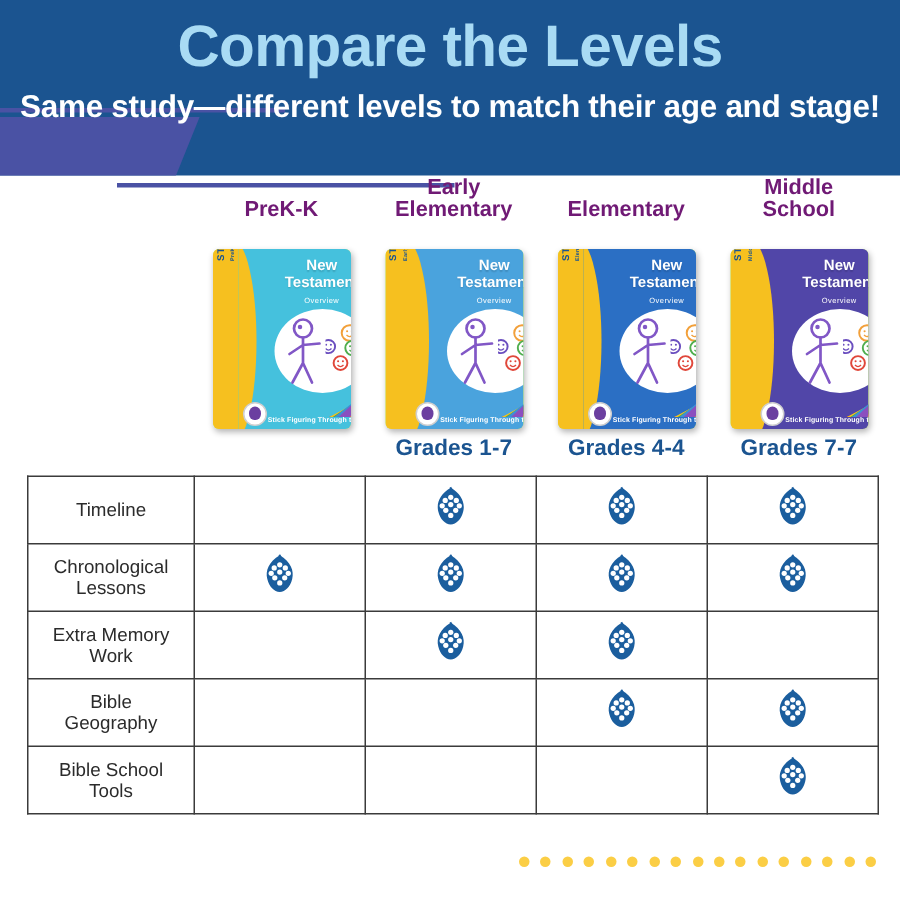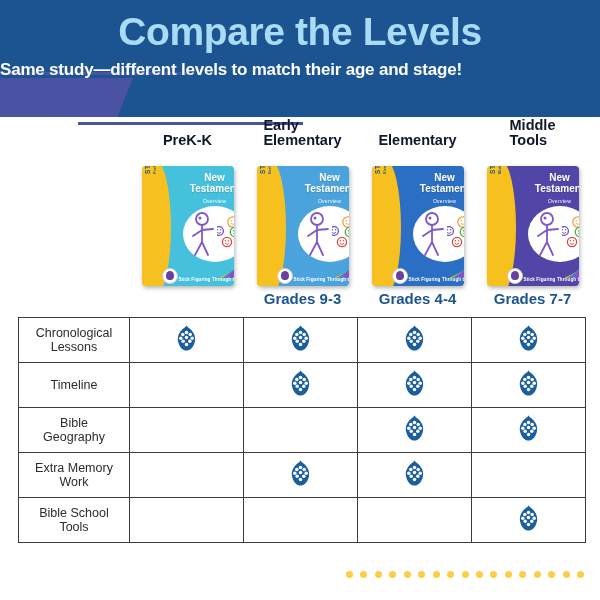--- a/index.html
+++ b/index.html
@@ -27,38 +27,38 @@
   }
   .title{
     position:absolute;left:0;top:12px;width:600px;
     text-align:center;
     color:#a9dbf4;
     font-size:39px;font-weight:bold;letter-spacing:-0.4px;
     line-height:1.05;
   }
   .subtitle{
     position:absolute;left:0;top:60px;width:600px;
-    color:#ffffff;
-    font-size:17px;font-weight:bold;line-height:1.12;
+    text-align:center;color:#ffffff;
+    font-size:21px;font-weight:bold;line-height:1.12;
     letter-spacing:-0.2px;
   }
   .hdr-under{
     position:absolute;left:78px;top:122px;width:225px;height:3px;
     background:#4a52a4;
   }
 
   
   .levels{
     position:absolute;left:130px;top:118px;width:460px;height:195px;
     display:flex;
   }
   .lvl{width:115px;position:relative;display:flex;flex-direction:column;align-items:center;}
   .lvl-title{
-    color:#0f172a;font-weight:bold;font-size:14.5px;line-height:1.04;
-    height:30px;display:flex;align-items:flex-end;justify-content:center;
+    color:#701a75;font-weight:bold;font-size:14.5px;line-height:1.04;
+    text-align:center;height:30px;display:flex;align-items:flex-end;justify-content:center;
     white-space:pre-line;
   }
   .lvl-grade{
     color:#1b5490;font-weight:bold;font-size:15px;line-height:1.02;
     text-align:center;white-space:pre-line;margin-top:5px;
   }
 
   
   .book{
     position:relative;width:92px;height:120px;margin-top:18px;
@@ -251,21 +251,21 @@
               <div class="pencil" style="background:#8b4fbf;left:18px;top:5px;transform:rotate(-43deg)"></div>
             </div>
        <div class="bk-badge">
          <div class="bk-badge-in"></div>
        </div>
        <div class="bk-tag">Stick Figuring Through the </div>
      </div>
      <div class="bk-spine-txt">STUDENT</div>
      <div class="bk-spine-lvl">Early Elementary</div>
         </div>
-        <div class="lvl-grade">Grades 9-3</div>
+        <div class="lvl-grade">Grades 1-7</div>
       </div>
       <div class="lvl">
         <div class="lvl-title">Elementary</div>
         <div class="book">
           <div class="bk-spine"></div>
      <div class="bk-body" style="background:#2b6fc4">
        <div class="bk-wave"></div>
        <div class="bk-title">New
 Testament</div>
        <div class="bk-sub">Overview</div>
@@ -306,21 +306,21 @@
        </div>
        <div class="bk-tag">Stick Figuring Through the </div>
      </div>
      <div class="bk-spine-txt">STUDENT</div>
      <div class="bk-spine-lvl">Elementary</div>
         </div>
         <div class="lvl-grade">Grades 4-4</div>
       </div>
       <div class="lvl">
         <div class="lvl-title">Middle
-Tools</div>
+School</div>
         <div class="book">
           <div class="bk-spine"></div>
      <div class="bk-body" style="background:#5146a8">
        <div class="bk-wave"></div>
        <div class="bk-title">New
 Testament</div>
        <div class="bk-sub">Overview</div>
        <div class="bk-oval"></div>
        <svg class="bk-figure" viewBox="0 0 30 46">
          <circle cx="13" cy="7" r="6" fill="none" stroke="#8157c6" stroke-width="1.8"></circle>
@@ -361,20 +361,66 @@
      <div class="bk-spine-txt">STUDENT</div>
      <div class="bk-spine-lvl">Middle School</div>
         </div>
         <div class="lvl-grade">Grades 7-7</div>
       </div>
     </div>
 
   <table class="tbl">
     <tbody id="tbody">
         <tr>
+          <td class="lbl">Timeline</td>
+          <td class="cell"></td>
+          <td class="cell"><span class="grape"><svg width="21" height="27" viewBox="0 0 21 27">
+    <path d="M10.5 1.2 C3.2 5.5 0.8 11.5 2.2 17 C3.4 22 6.8 25.6 10.5 25.6
+             C14.2 25.6 17.6 22 18.8 17 C20.2 11.5 17.8 5.5 10.5 1.2 Z" fill="#1b5e9e"></path>
+    <path d="M10.2 0.8 q1.6 2.2 0.9 4.6" stroke="#1b5e9e" stroke-width="1.3" fill="none"></path>
+    <circle cx="10.5" cy="7.5" r="1.75" fill="#ffffff"></circle>
+                <circle cx="6.8" cy="9.6" r="1.75" fill="#ffffff"></circle>
+                <circle cx="14.2" cy="9.6" r="1.75" fill="#ffffff"></circle>
+                <circle cx="4.8" cy="13.2" r="1.75" fill="#ffffff"></circle>
+                <circle cx="10.5" cy="12.4" r="1.75" fill="#ffffff"></circle>
+                <circle cx="16.2" cy="13.2" r="1.75" fill="#ffffff"></circle>
+                <circle cx="7.2" cy="16.2" r="1.75" fill="#ffffff"></circle>
+                <circle cx="13.8" cy="16.2" r="1.75" fill="#ffffff"></circle>
+                <circle cx="10.5" cy="19.6" r="1.75" fill="#ffffff"></circle>
+  </svg></span></td>
+          <td class="cell"><span class="grape"><svg width="21" height="27" viewBox="0 0 21 27">
+    <path d="M10.5 1.2 C3.2 5.5 0.8 11.5 2.2 17 C3.4 22 6.8 25.6 10.5 25.6
+             C14.2 25.6 17.6 22 18.8 17 C20.2 11.5 17.8 5.5 10.5 1.2 Z" fill="#1b5e9e"></path>
+    <path d="M10.2 0.8 q1.6 2.2 0.9 4.6" stroke="#1b5e9e" stroke-width="1.3" fill="none"></path>
+    <circle cx="10.5" cy="7.5" r="1.75" fill="#ffffff"></circle>
+                <circle cx="6.8" cy="9.6" r="1.75" fill="#ffffff"></circle>
+                <circle cx="14.2" cy="9.6" r="1.75" fill="#ffffff"></circle>
+                <circle cx="4.8" cy="13.2" r="1.75" fill="#ffffff"></circle>
+                <circle cx="10.5" cy="12.4" r="1.75" fill="#ffffff"></circle>
+                <circle cx="16.2" cy="13.2" r="1.75" fill="#ffffff"></circle>
+                <circle cx="7.2" cy="16.2" r="1.75" fill="#ffffff"></circle>
+                <circle cx="13.8" cy="16.2" r="1.75" fill="#ffffff"></circle>
+                <circle cx="10.5" cy="19.6" r="1.75" fill="#ffffff"></circle>
+  </svg></span></td>
+          <td class="cell"><span class="grape"><svg width="21" height="27" viewBox="0 0 21 27">
+    <path d="M10.5 1.2 C3.2 5.5 0.8 11.5 2.2 17 C3.4 22 6.8 25.6 10.5 25.6
+             C14.2 25.6 17.6 22 18.8 17 C20.2 11.5 17.8 5.5 10.5 1.2 Z" fill="#1b5e9e"></path>
+    <path d="M10.2 0.8 q1.6 2.2 0.9 4.6" stroke="#1b5e9e" stroke-width="1.3" fill="none"></path>
+    <circle cx="10.5" cy="7.5" r="1.75" fill="#ffffff"></circle>
+                <circle cx="6.8" cy="9.6" r="1.75" fill="#ffffff"></circle>
+                <circle cx="14.2" cy="9.6" r="1.75" fill="#ffffff"></circle>
+                <circle cx="4.8" cy="13.2" r="1.75" fill="#ffffff"></circle>
+                <circle cx="10.5" cy="12.4" r="1.75" fill="#ffffff"></circle>
+                <circle cx="16.2" cy="13.2" r="1.75" fill="#ffffff"></circle>
+                <circle cx="7.2" cy="16.2" r="1.75" fill="#ffffff"></circle>
+                <circle cx="13.8" cy="16.2" r="1.75" fill="#ffffff"></circle>
+                <circle cx="10.5" cy="19.6" r="1.75" fill="#ffffff"></circle>
+  </svg></span></td>
+        </tr>
+        <tr>
           <td class="lbl">Chronological
 Lessons</td>
           <td class="cell"><span class="grape"><svg width="21" height="27" viewBox="0 0 21 27">
     <path d="M10.5 1.2 C3.2 5.5 0.8 11.5 2.2 17 C3.4 22 6.8 25.6 10.5 25.6
              C14.2 25.6 17.6 22 18.8 17 C20.2 11.5 17.8 5.5 10.5 1.2 Z" fill="#1b5e9e"></path>
     <path d="M10.2 0.8 q1.6 2.2 0.9 4.6" stroke="#1b5e9e" stroke-width="1.3" fill="none"></path>
     <circle cx="10.5" cy="7.5" r="1.75" fill="#ffffff"></circle>
                 <circle cx="6.8" cy="9.6" r="1.75" fill="#ffffff"></circle>
                 <circle cx="14.2" cy="9.6" r="1.75" fill="#ffffff"></circle>
                 <circle cx="4.8" cy="13.2" r="1.75" fill="#ffffff"></circle>
@@ -421,64 +467,52 @@
                 <circle cx="14.2" cy="9.6" r="1.75" fill="#ffffff"></circle>
                 <circle cx="4.8" cy="13.2" r="1.75" fill="#ffffff"></circle>
                 <circle cx="10.5" cy="12.4" r="1.75" fill="#ffffff"></circle>
                 <circle cx="16.2" cy="13.2" r="1.75" fill="#ffffff"></circle>
                 <circle cx="7.2" cy="16.2" r="1.75" fill="#ffffff"></circle>
                 <circle cx="13.8" cy="16.2" r="1.75" fill="#ffffff"></circle>
                 <circle cx="10.5" cy="19.6" r="1.75" fill="#ffffff"></circle>
   </svg></span></td>
         </tr>
         <tr>
-          <td class="lbl">Timeline</td>
-          <td class="cell"></td>
-          <td class="cell"><span class="grape"><svg width="21" height="27" viewBox="0 0 21 27">
-    <path d="M10.5 1.2 C3.2 5.5 0.8 11.5 2.2 17 C3.4 22 6.8 25.6 10.5 25.6
-             C14.2 25.6 17.6 22 18.8 17 C20.2 11.5 17.8 5.5 10.5 1.2 Z" fill="#1b5e9e"></path>
-    <path d="M10.2 0.8 q1.6 2.2 0.9 4.6" stroke="#1b5e9e" stroke-width="1.3" fill="none"></path>
-    <circle cx="10.5" cy="7.5" r="1.75" fill="#ffffff"></circle>
-                <circle cx="6.8" cy="9.6" r="1.75" fill="#ffffff"></circle>
-                <circle cx="14.2" cy="9.6" r="1.75" fill="#ffffff"></circle>
-                <circle cx="4.8" cy="13.2" r="1.75" fill="#ffffff"></circle>
-                <circle cx="10.5" cy="12.4" r="1.75" fill="#ffffff"></circle>
-                <circle cx="16.2" cy="13.2" r="1.75" fill="#ffffff"></circle>
-                <circle cx="7.2" cy="16.2" r="1.75" fill="#ffffff"></circle>
-                <circle cx="13.8" cy="16.2" r="1.75" fill="#ffffff"></circle>
-                <circle cx="10.5" cy="19.6" r="1.75" fill="#ffffff"></circle>
-  </svg></span></td>
-          <td class="cell"><span class="grape"><svg width="21" height="27" viewBox="0 0 21 27">
-    <path d="M10.5 1.2 C3.2 5.5 0.8 11.5 2.2 17 C3.4 22 6.8 25.6 10.5 25.6
-             C14.2 25.6 17.6 22 18.8 17 C20.2 11.5 17.8 5.5 10.5 1.2 Z" fill="#1b5e9e"></path>
-    <path d="M10.2 0.8 q1.6 2.2 0.9 4.6" stroke="#1b5e9e" stroke-width="1.3" fill="none"></path>
-    <circle cx="10.5" cy="7.5" r="1.75" fill="#ffffff"></circle>
-                <circle cx="6.8" cy="9.6" r="1.75" fill="#ffffff"></circle>
-                <circle cx="14.2" cy="9.6" r="1.75" fill="#ffffff"></circle>
-                <circle cx="4.8" cy="13.2" r="1.75" fill="#ffffff"></circle>
-                <circle cx="10.5" cy="12.4" r="1.75" fill="#ffffff"></circle>
-                <circle cx="16.2" cy="13.2" r="1.75" fill="#ffffff"></circle>
-                <circle cx="7.2" cy="16.2" r="1.75" fill="#ffffff"></circle>
-                <circle cx="13.8" cy="16.2" r="1.75" fill="#ffffff"></circle>
-                <circle cx="10.5" cy="19.6" r="1.75" fill="#ffffff"></circle>
-  </svg></span></td>
-          <td class="cell"><span class="grape"><svg width="21" height="27" viewBox="0 0 21 27">
-    <path d="M10.5 1.2 C3.2 5.5 0.8 11.5 2.2 17 C3.4 22 6.8 25.6 10.5 25.6
-             C14.2 25.6 17.6 22 18.8 17 C20.2 11.5 17.8 5.5 10.5 1.2 Z" fill="#1b5e9e"></path>
-    <path d="M10.2 0.8 q1.6 2.2 0.9 4.6" stroke="#1b5e9e" stroke-width="1.3" fill="none"></path>
-    <circle cx="10.5" cy="7.5" r="1.75" fill="#ffffff"></circle>
-                <circle cx="6.8" cy="9.6" r="1.75" fill="#ffffff"></circle>
-                <circle cx="14.2" cy="9.6" r="1.75" fill="#ffffff"></circle>
-                <circle cx="4.8" cy="13.2" r="1.75" fill="#ffffff"></circle>
-                <circle cx="10.5" cy="12.4" r="1.75" fill="#ffffff"></circle>
-                <circle cx="16.2" cy="13.2" r="1.75" fill="#ffffff"></circle>
-                <circle cx="7.2" cy="16.2" r="1.75" fill="#ffffff"></circle>
-                <circle cx="13.8" cy="16.2" r="1.75" fill="#ffffff"></circle>
-                <circle cx="10.5" cy="19.6" r="1.75" fill="#ffffff"></circle>
-  </svg></span></td>
+          <td class="lbl">Extra Memory
+Work</td>
+          <td class="cell"></td>
+          <td class="cell"><span class="grape"><svg width="21" height="27" viewBox="0 0 21 27">
+    <path d="M10.5 1.2 C3.2 5.5 0.8 11.5 2.2 17 C3.4 22 6.8 25.6 10.5 25.6
+             C14.2 25.6 17.6 22 18.8 17 C20.2 11.5 17.8 5.5 10.5 1.2 Z" fill="#1b5e9e"></path>
+    <path d="M10.2 0.8 q1.6 2.2 0.9 4.6" stroke="#1b5e9e" stroke-width="1.3" fill="none"></path>
+    <circle cx="10.5" cy="7.5" r="1.75" fill="#ffffff"></circle>
+                <circle cx="6.8" cy="9.6" r="1.75" fill="#ffffff"></circle>
+                <circle cx="14.2" cy="9.6" r="1.75" fill="#ffffff"></circle>
+                <circle cx="4.8" cy="13.2" r="1.75" fill="#ffffff"></circle>
+                <circle cx="10.5" cy="12.4" r="1.75" fill="#ffffff"></circle>
+                <circle cx="16.2" cy="13.2" r="1.75" fill="#ffffff"></circle>
+                <circle cx="7.2" cy="16.2" r="1.75" fill="#ffffff"></circle>
+                <circle cx="13.8" cy="16.2" r="1.75" fill="#ffffff"></circle>
+                <circle cx="10.5" cy="19.6" r="1.75" fill="#ffffff"></circle>
+  </svg></span></td>
+          <td class="cell"><span class="grape"><svg width="21" height="27" viewBox="0 0 21 27">
+    <path d="M10.5 1.2 C3.2 5.5 0.8 11.5 2.2 17 C3.4 22 6.8 25.6 10.5 25.6
+             C14.2 25.6 17.6 22 18.8 17 C20.2 11.5 17.8 5.5 10.5 1.2 Z" fill="#1b5e9e"></path>
+    <path d="M10.2 0.8 q1.6 2.2 0.9 4.6" stroke="#1b5e9e" stroke-width="1.3" fill="none"></path>
+    <circle cx="10.5" cy="7.5" r="1.75" fill="#ffffff"></circle>
+                <circle cx="6.8" cy="9.6" r="1.75" fill="#ffffff"></circle>
+                <circle cx="14.2" cy="9.6" r="1.75" fill="#ffffff"></circle>
+                <circle cx="4.8" cy="13.2" r="1.75" fill="#ffffff"></circle>
+                <circle cx="10.5" cy="12.4" r="1.75" fill="#ffffff"></circle>
+                <circle cx="16.2" cy="13.2" r="1.75" fill="#ffffff"></circle>
+                <circle cx="7.2" cy="16.2" r="1.75" fill="#ffffff"></circle>
+                <circle cx="13.8" cy="16.2" r="1.75" fill="#ffffff"></circle>
+                <circle cx="10.5" cy="19.6" r="1.75" fill="#ffffff"></circle>
+  </svg></span></td>
+          <td class="cell"></td>
         </tr>
         <tr>
           <td class="lbl">Bible
 Geography</td>
           <td class="cell"></td>
           <td class="cell"></td>
           <td class="cell"><span class="grape"><svg width="21" height="27" viewBox="0 0 21 27">
     <path d="M10.5 1.2 C3.2 5.5 0.8 11.5 2.2 17 C3.4 22 6.8 25.6 10.5 25.6
              C14.2 25.6 17.6 22 18.8 17 C20.2 11.5 17.8 5.5 10.5 1.2 Z" fill="#1b5e9e"></path>
     <path d="M10.2 0.8 q1.6 2.2 0.9 4.6" stroke="#1b5e9e" stroke-width="1.3" fill="none"></path>
@@ -501,54 +535,20 @@
                 <circle cx="14.2" cy="9.6" r="1.75" fill="#ffffff"></circle>
                 <circle cx="4.8" cy="13.2" r="1.75" fill="#ffffff"></circle>
                 <circle cx="10.5" cy="12.4" r="1.75" fill="#ffffff"></circle>
                 <circle cx="16.2" cy="13.2" r="1.75" fill="#ffffff"></circle>
                 <circle cx="7.2" cy="16.2" r="1.75" fill="#ffffff"></circle>
                 <circle cx="13.8" cy="16.2" r="1.75" fill="#ffffff"></circle>
                 <circle cx="10.5" cy="19.6" r="1.75" fill="#ffffff"></circle>
   </svg></span></td>
         </tr>
         <tr>
-          <td class="lbl">Extra Memory
-Work</td>
-          <td class="cell"></td>
-          <td class="cell"><span class="grape"><svg width="21" height="27" viewBox="0 0 21 27">
-    <path d="M10.5 1.2 C3.2 5.5 0.8 11.5 2.2 17 C3.4 22 6.8 25.6 10.5 25.6
-             C14.2 25.6 17.6 22 18.8 17 C20.2 11.5 17.8 5.5 10.5 1.2 Z" fill="#1b5e9e"></path>
-    <path d="M10.2 0.8 q1.6 2.2 0.9 4.6" stroke="#1b5e9e" stroke-width="1.3" fill="none"></path>
-    <circle cx="10.5" cy="7.5" r="1.75" fill="#ffffff"></circle>
-                <circle cx="6.8" cy="9.6" r="1.75" fill="#ffffff"></circle>
-                <circle cx="14.2" cy="9.6" r="1.75" fill="#ffffff"></circle>
-                <circle cx="4.8" cy="13.2" r="1.75" fill="#ffffff"></circle>
-                <circle cx="10.5" cy="12.4" r="1.75" fill="#ffffff"></circle>
-                <circle cx="16.2" cy="13.2" r="1.75" fill="#ffffff"></circle>
-                <circle cx="7.2" cy="16.2" r="1.75" fill="#ffffff"></circle>
-                <circle cx="13.8" cy="16.2" r="1.75" fill="#ffffff"></circle>
-                <circle cx="10.5" cy="19.6" r="1.75" fill="#ffffff"></circle>
-  </svg></span></td>
-          <td class="cell"><span class="grape"><svg width="21" height="27" viewBox="0 0 21 27">
-    <path d="M10.5 1.2 C3.2 5.5 0.8 11.5 2.2 17 C3.4 22 6.8 25.6 10.5 25.6
-             C14.2 25.6 17.6 22 18.8 17 C20.2 11.5 17.8 5.5 10.5 1.2 Z" fill="#1b5e9e"></path>
-    <path d="M10.2 0.8 q1.6 2.2 0.9 4.6" stroke="#1b5e9e" stroke-width="1.3" fill="none"></path>
-    <circle cx="10.5" cy="7.5" r="1.75" fill="#ffffff"></circle>
-                <circle cx="6.8" cy="9.6" r="1.75" fill="#ffffff"></circle>
-                <circle cx="14.2" cy="9.6" r="1.75" fill="#ffffff"></circle>
-                <circle cx="4.8" cy="13.2" r="1.75" fill="#ffffff"></circle>
-                <circle cx="10.5" cy="12.4" r="1.75" fill="#ffffff"></circle>
-                <circle cx="16.2" cy="13.2" r="1.75" fill="#ffffff"></circle>
-                <circle cx="7.2" cy="16.2" r="1.75" fill="#ffffff"></circle>
-                <circle cx="13.8" cy="16.2" r="1.75" fill="#ffffff"></circle>
-                <circle cx="10.5" cy="19.6" r="1.75" fill="#ffffff"></circle>
-  </svg></span></td>
-          <td class="cell"></td>
-        </tr>
-        <tr>
           <td class="lbl">Bible School
 Tools</td>
           <td class="cell"></td>
           <td class="cell"></td>
           <td class="cell"></td>
           <td class="cell"><span class="grape"><svg width="21" height="27" viewBox="0 0 21 27">
     <path d="M10.5 1.2 C3.2 5.5 0.8 11.5 2.2 17 C3.4 22 6.8 25.6 10.5 25.6
              C14.2 25.6 17.6 22 18.8 17 C20.2 11.5 17.8 5.5 10.5 1.2 Z" fill="#1b5e9e"></path>
     <path d="M10.2 0.8 q1.6 2.2 0.9 4.6" stroke="#1b5e9e" stroke-width="1.3" fill="none"></path>
     <circle cx="10.5" cy="7.5" r="1.75" fill="#ffffff"></circle>

